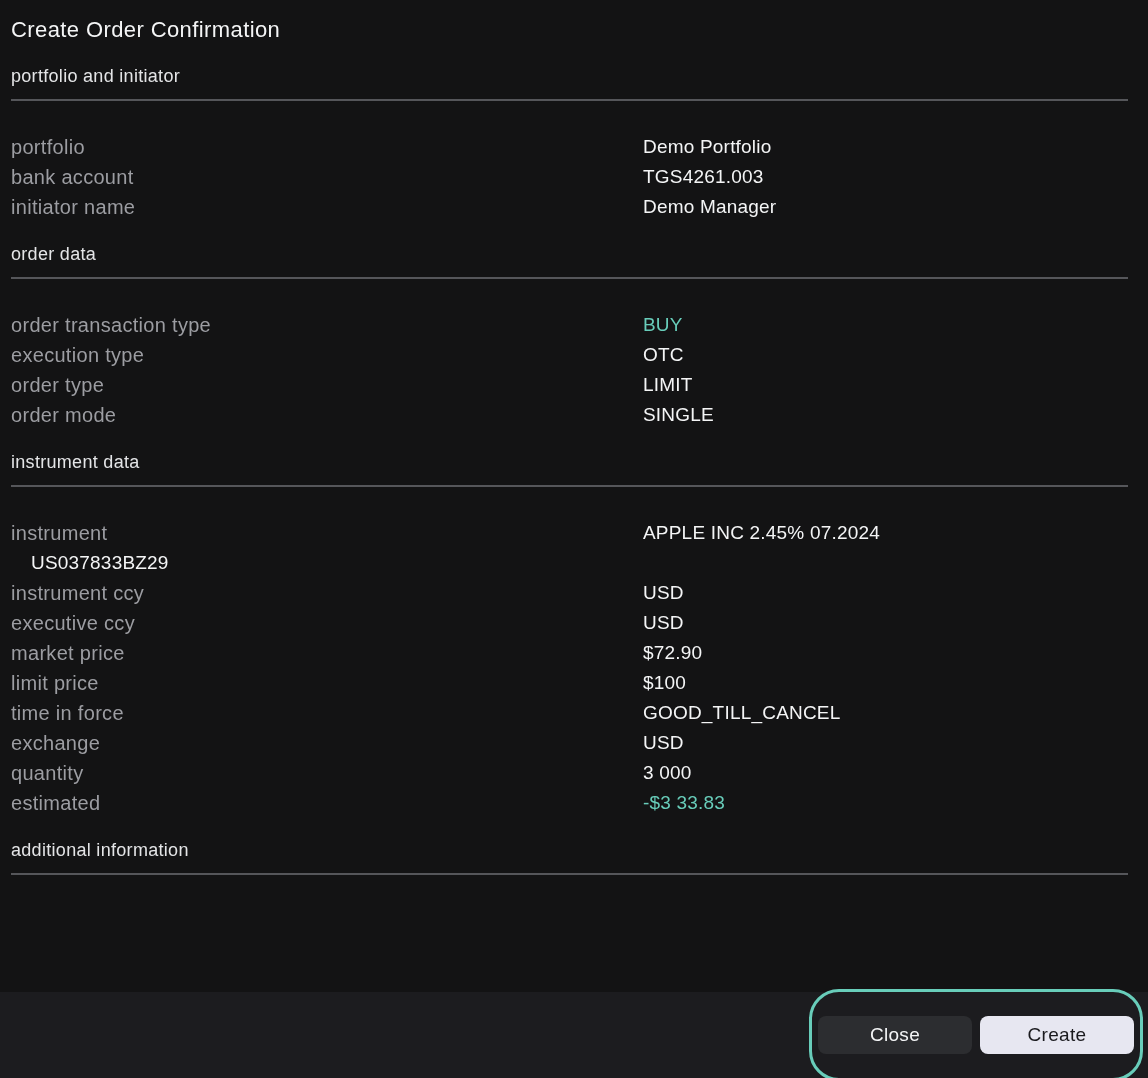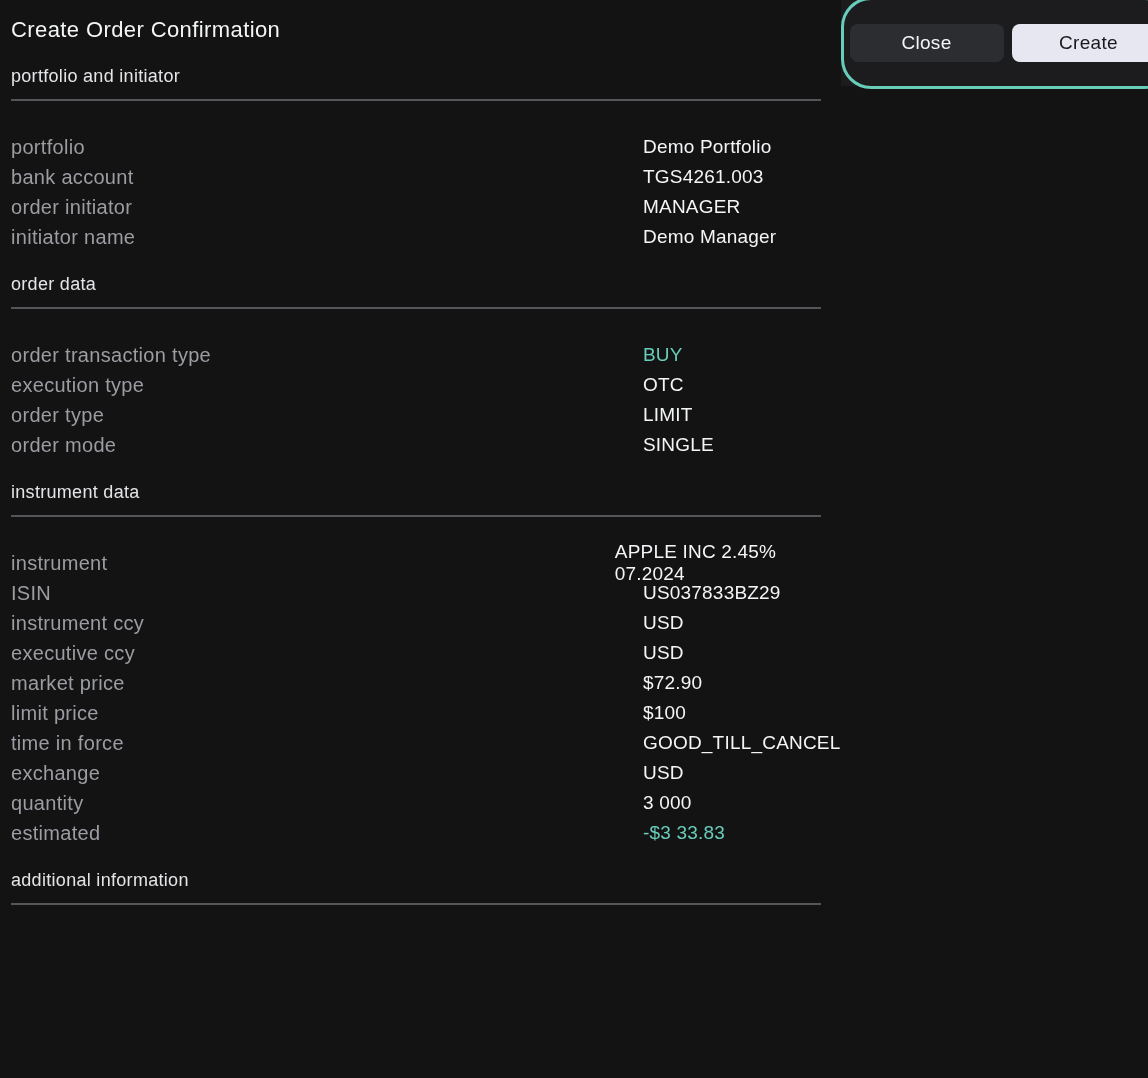--- a/index.html
+++ b/index.html
@@ -2,21 +2,21 @@
 <html style="--background: #131314; --footer-bg: #1c1c1f; --accent-teal: #68cdba; --label-gray: #9c9da2; --value-white: #f4f5f6; --divider: #55565a; --close-bg: #2c2d30; --create-bg: #e7e7f1; --create-text: #1a1a1e;"><head>
 <meta charset="utf-8">
 <style>
   * { margin: 0; padding: 0; box-sizing: border-box; }
   html, body { width: 1148px; height: 1078px; overflow: hidden; }
   body {
     background: var(--background, #131314);
     font-family: "Liberation Sans", sans-serif;
     -webkit-font-smoothing: antialiased;
   }
-  .modal { display: flex; flex-direction: row; height: 100%; }
+  .modal { display: flex; flex-direction: column; height: 100%; }
   .content { flex: 1; padding: 16px 0 0 11px; }
   .title {
     font-size: 22px;
     font-weight: 400;
     line-height: 28px;
     letter-spacing: 0.4px;
     color: var(--value-white, #f2f3f4);
   }
   .section-title {
     margin-top: 22px;
@@ -87,24 +87,20 @@
         <div class="rows">
           <div class="row">
             <div class="label">portfolio</div>
             <div class="value">Demo Portfolio</div>
           </div>
           <div class="row">
             <div class="label">bank account</div>
             <div class="value">TGS4261.003</div>
           </div>
           <div class="row">
-            <div class="label">order initiator</div>
-            <div class="value">MANAGER</div>
-          </div>
-          <div class="row">
             <div class="label">initiator name</div>
             <div class="value">Demo Manager</div>
           </div>
         </div>
         <div class="section-title">order data</div>
         <div class="divider"></div>
         <div class="rows">
           <div class="row accent">
             <div class="label">order transaction type</div>
             <div class="value">BUY</div>
@@ -123,21 +119,20 @@
           </div>
         </div>
         <div class="section-title">instrument data</div>
         <div class="divider"></div>
         <div class="rows">
           <div class="row">
             <div class="label">instrument</div>
             <div class="value">APPLE INC 2.45% 07.2024</div>
           </div>
           <div class="row">
-            <div class="label">ISIN</div>
             <div class="value">US037833BZ29</div>
           </div>
           <div class="row">
             <div class="label">instrument ccy</div>
             <div class="value">USD</div>
           </div>
           <div class="row">
             <div class="label">executive ccy</div>
             <div class="value">USD</div>
           </div>

